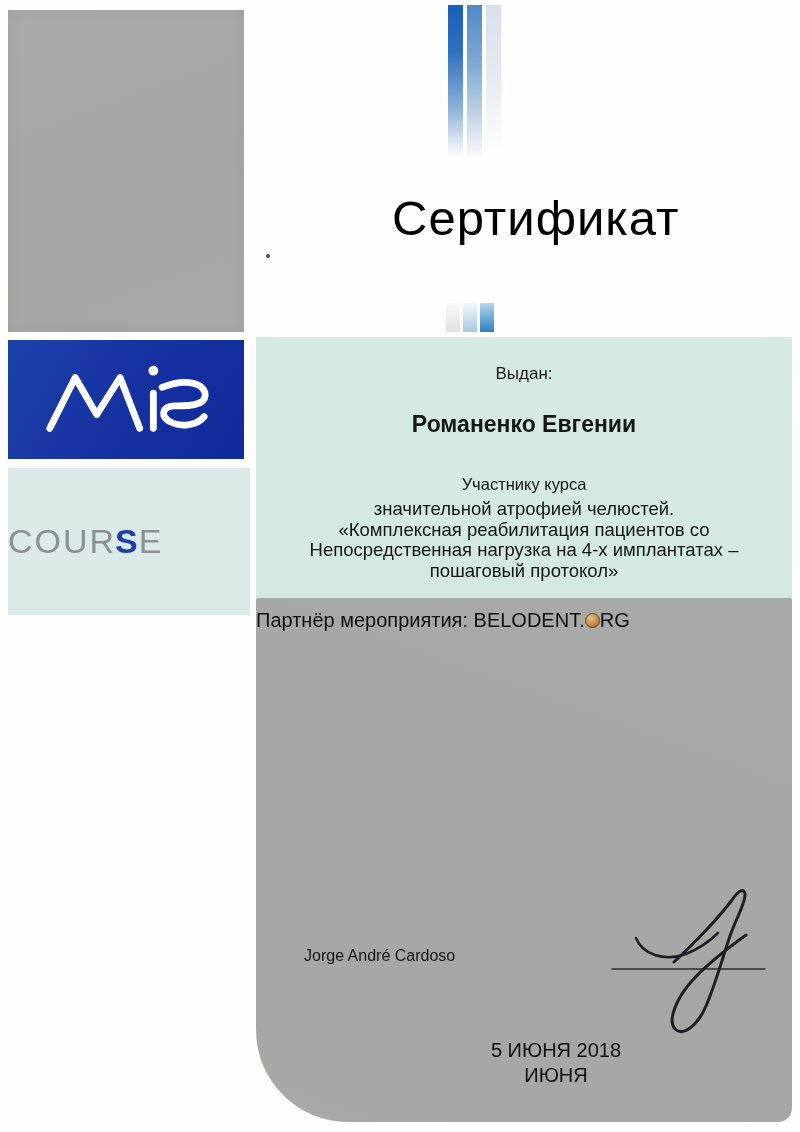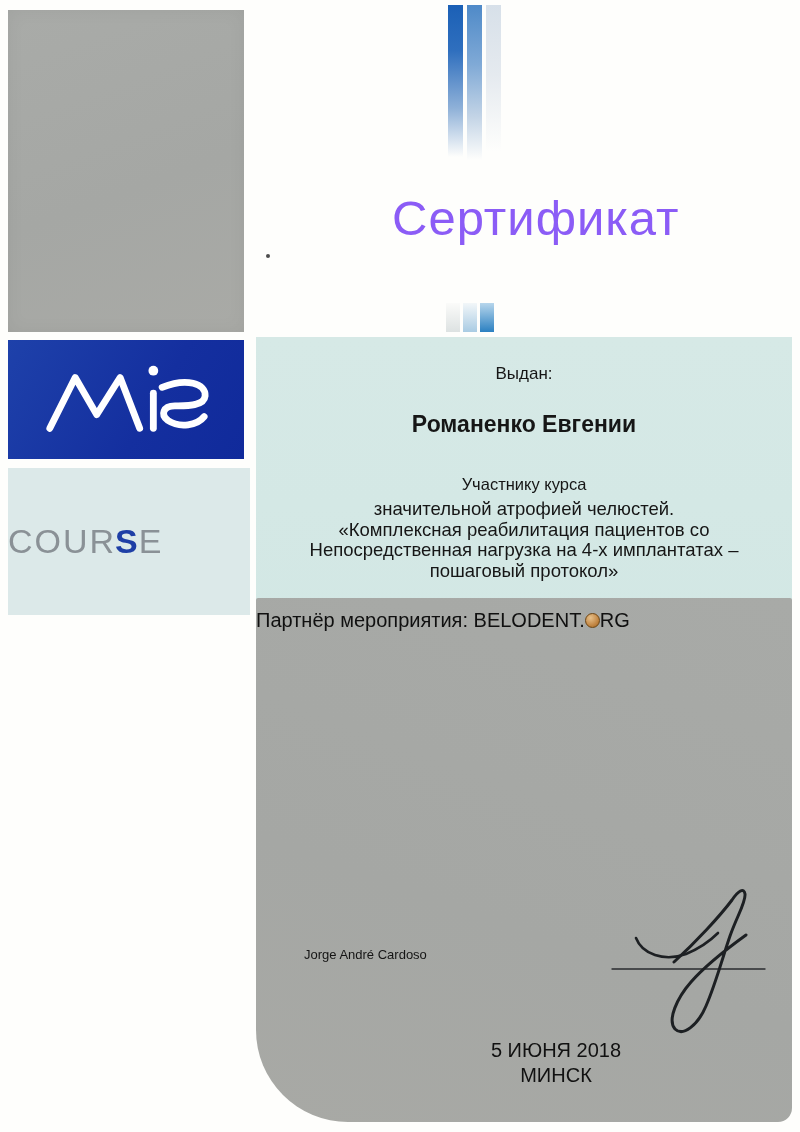--- a/index.html
+++ b/index.html
@@ -30,21 +30,21 @@
     background: linear-gradient(180deg, #4f8ac8 0%, #7fa9d6 38%, #c3d4e6 72%, rgba(255,255,255,0) 100%); }
   .bar-3 { left: 486px; height: 146px;
     background: linear-gradient(180deg, #d7e0e9 0%, #e5eaef 48%, rgba(255,255,255,0) 100%); }
 
   .title {
     position: absolute;
     left: 392px; top: 190px;
     font-size: 49px;
     font-weight: 400;
     letter-spacing: 1px;
-    color: #8b5cf6;
+    color: #000000;
   }
 
   .speck {
     position: absolute;
     left: 266px; top: 254px;
     width: 4px; height: 4px;
     border-radius: 2px;
     background: #4d4d4d;
   }
 
@@ -112,21 +112,21 @@
     display: inline-block;
     width: 15px; height: 15px;
     border-radius: 50%;
     border: 1px solid #6e4512;
     background: radial-gradient(circle at 35% 30%, #e7c08a, #c08340 65%, #96621f);
     position: relative; top: 1px;
   }
   .signer-name {
     position: absolute;
     left: 48px; top: 349px;
-    font-size: 13px;
+    font-size: 16px;
     color: #151515;
   }
   .signature-svg {
     position: absolute;
     left: 330px; top: 280px;
   }
   .date-block {
     position: absolute;
     left: 200px; top: 440px;
     width: 200px;
@@ -195,17 +195,17 @@
     <svg class="signature-svg" width="200" height="175" viewBox="0 0 200 175">
       <g fill="none" stroke="#1d2023" stroke-linecap="round" stroke-linejoin="round">
         <path d="M26 91 L179 91" stroke-width="1.4" stroke="#2a2d2f"></path>
         <path d="M50 60 C 56 76, 78 84, 100 76 C 112 71, 124 63, 132 55" stroke-width="2.6"></path>
         <path d="M88 84 C 110 64, 134 38, 146 22 C 152 13, 158 9, 159 16 C 160 24, 151 38, 144 58 C 137 78, 130 105, 120 128 C 112 147, 97 159, 89 151 C 81 142, 91 120, 105 104 C 119 88, 142 70, 160 57" stroke-width="3"></path>
       </g>
     </svg>
 
     <div class="date-block">
       <div>5 ИЮНЯ 2018</div>
-      <div>МИНСК</div>
+      <div>ИЮНЯ</div>
     </div>
   </div>
 
 </div>
 
 </body></html>

